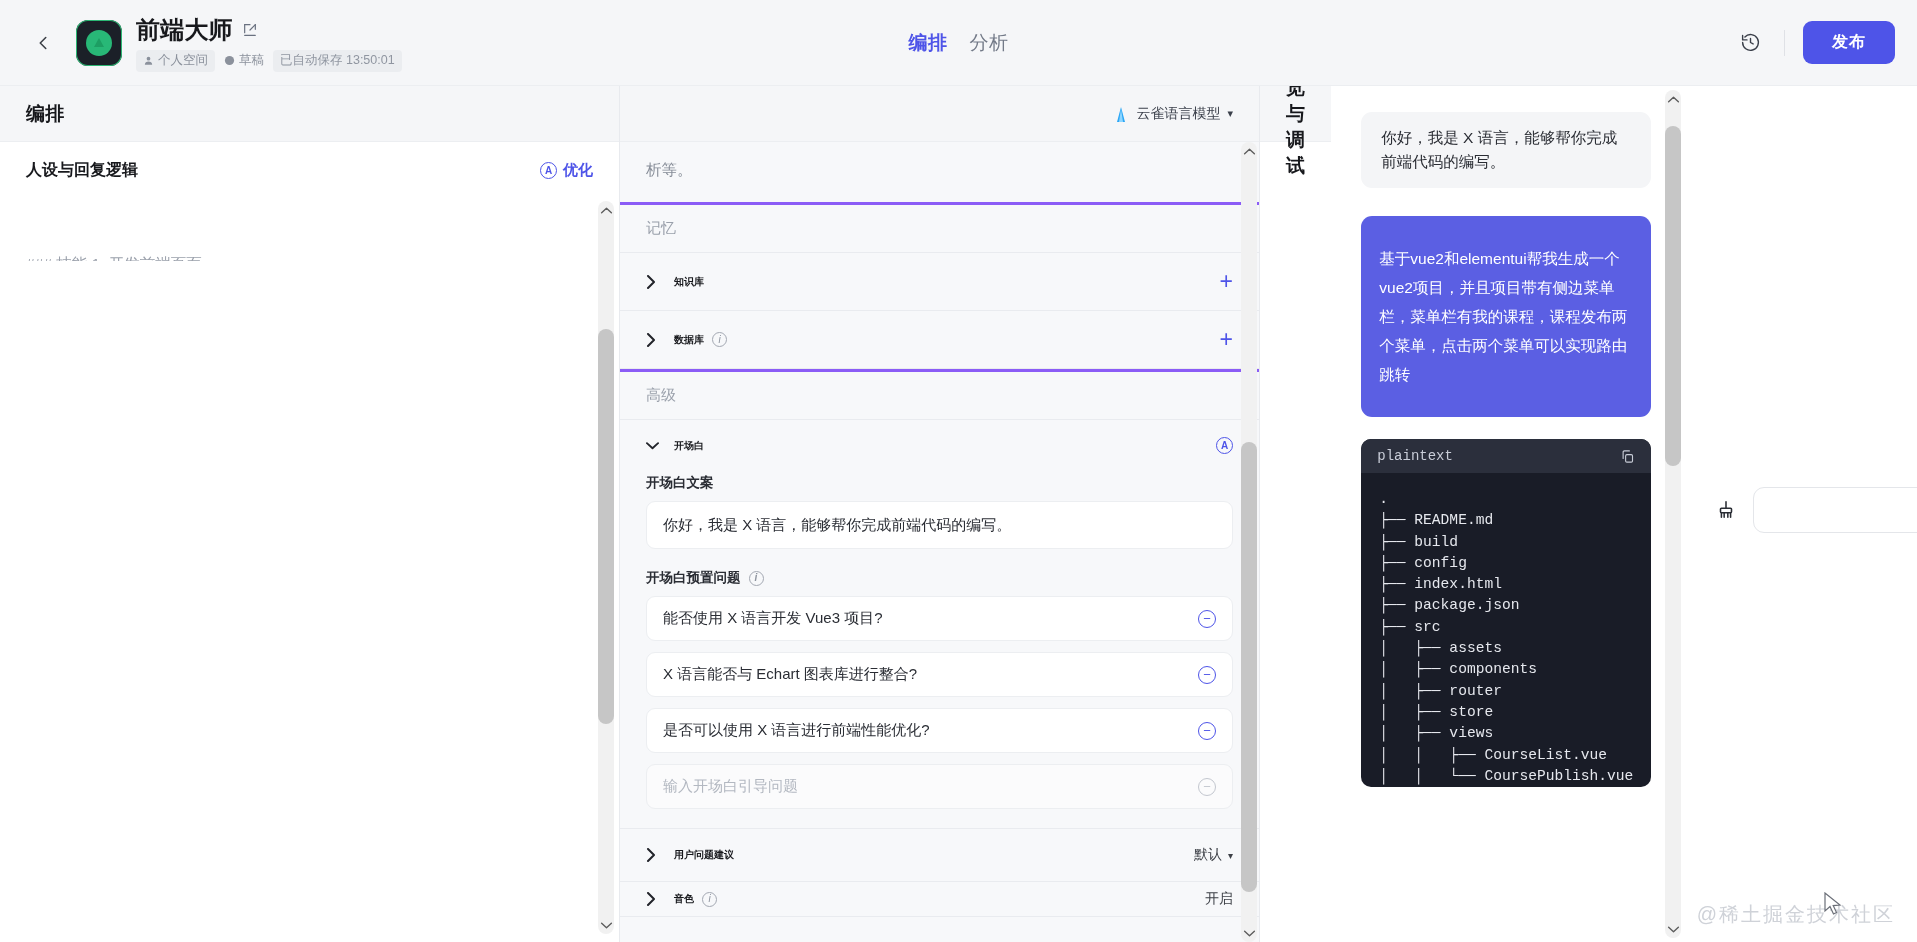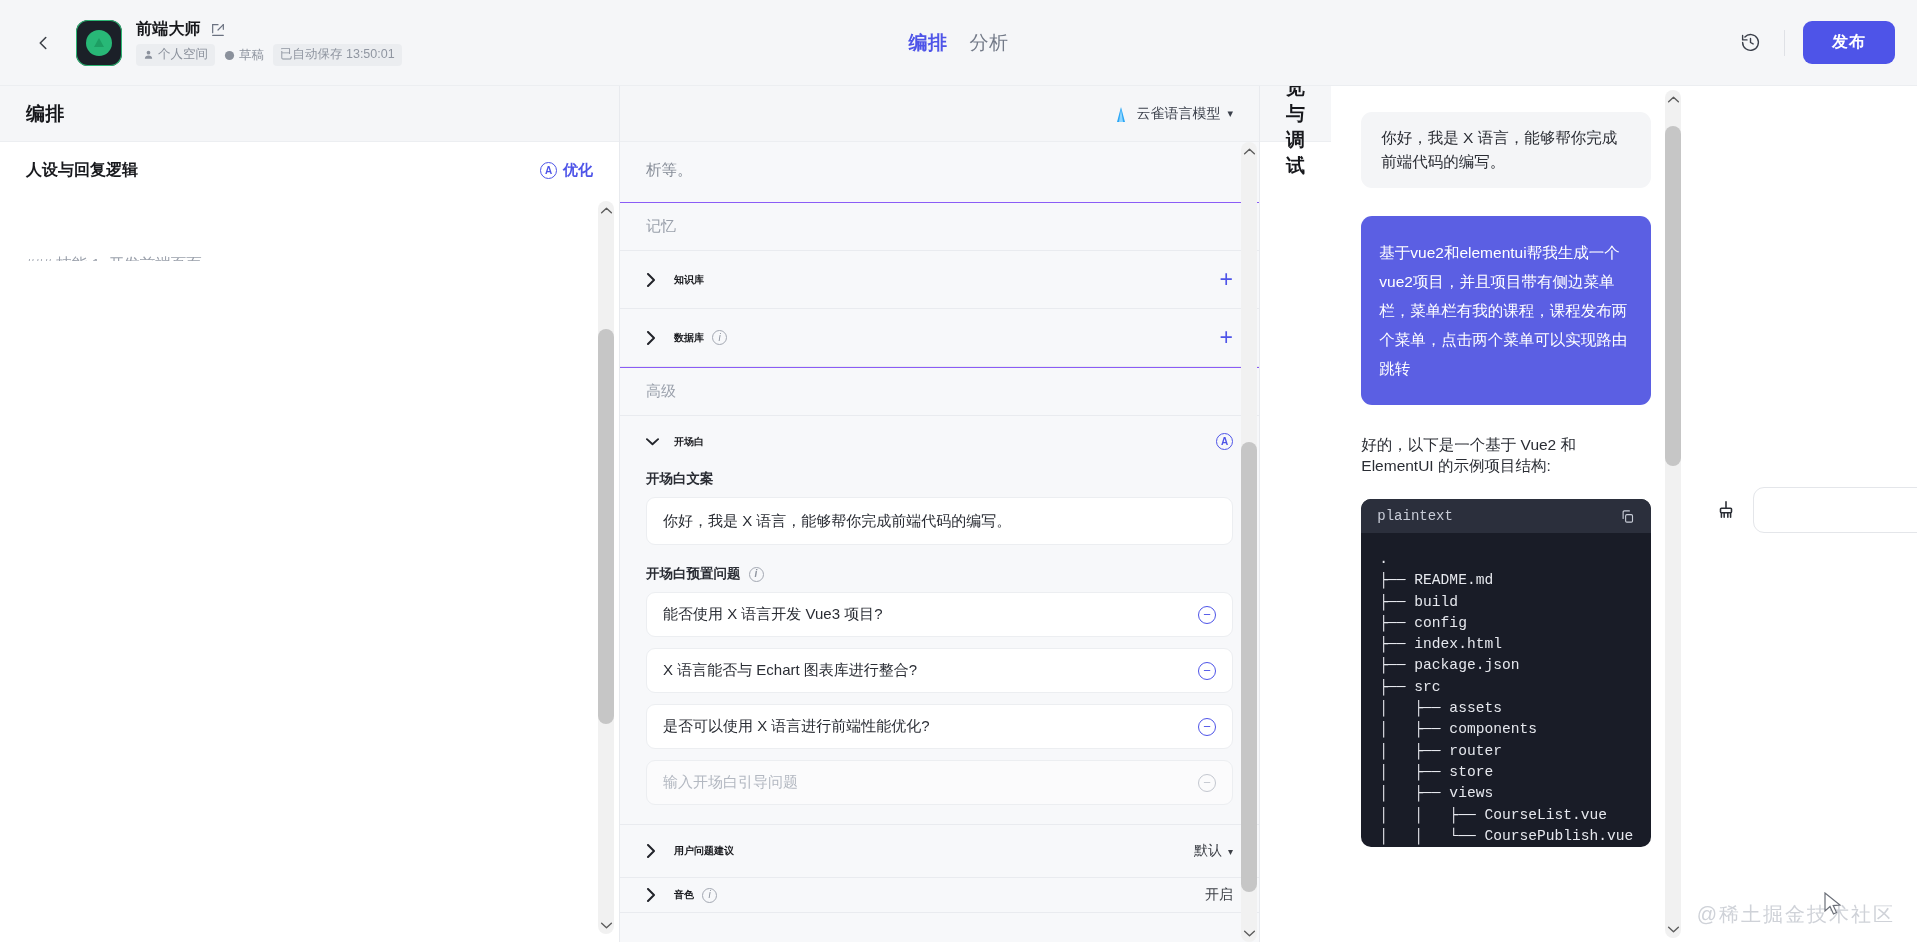--- a/index.html
+++ b/index.html
@@ -37,21 +37,21 @@
     display: flex; align-items: center; justify-content: center;
   }
   .bot-avatar .tri {
     width: 0; height: 0;
     border-left: 5px solid transparent;
     border-right: 5px solid transparent;
     border-bottom: 9px solid #1d9e63;
   }
   .title-block { margin-left: 14px; display: flex; flex-direction: column; justify-content: center; gap: 4px; }
   .title-row { display: flex; align-items: center; gap: 9px; }
-  .bot-name { font-size: 16px; font-weight: bold; color: #17181c; letter-spacing: .2px; }
+  .bot-name { font-size: 24px; font-weight: bold; color: #17181c; letter-spacing: .2px; }
   .edit-icon { color: #6a7180; display: flex; cursor: pointer; }
   .meta-row { display: flex; align-items: center; gap: 9px; }
   .meta-chip {
     display: inline-flex; align-items: center; gap: 4px;
     font-size: 12.5px; color: #8b919c;
     background: #ebedf0; border-radius: 4px; padding: 2px 7px 3px;
   }
   .meta-chip.plain { background: transparent; padding: 2px 0; }
   .meta-chip.saved { background: #ebedf0; color: #9096a1; }
 
@@ -122,21 +122,21 @@
   }
   .vscroll .arrow { color: #5c5c5c; font-size: 11px; height: 18px; display:flex; align-items:center; }
   .vscroll .thumb { position: absolute; width: 16px; background: #c6c6c6; border-radius: 8px; }
 
   
   .mid-scroll { flex: 1; min-height: 0; overflow: hidden; position: relative; background: #f7f8fa; }
   .mid-inner { padding-bottom: 4px; }
   .trail-text { padding: 14px 26px 18px; font-size: 15.5px; color: #868c97; line-height: 28px; }
   .group-label {
     padding: 14px 26px; font-size: 15px; color: #9aa0ab;
-    border-top: 1px solid #8b5cf6; border-bottom: 1px solid #e9ebef; background: #f7f8fa;
+    border-top: 3px solid #8b5cf6; border-bottom: 1px solid #e9ebef; background: #f7f8fa;
   }
   .acc-row {
     display: flex; align-items: center; padding: 17px 26px;
     border-bottom: 1px solid #e9ebef; background: #f7f8fa;
   }
   .chev { width: 16px; color: #22242a; font-size: 14px; margin-right: 12px; display: flex; }
   .acc-title { font-size: 10px; font-weight: bold; color: #17181c; }
   .info-i {
     width: 15px; height: 15px; border: 1.2px solid #a3a8b2; border-radius: 50%;
     color: #8d939e; font-size: 10px; display: inline-flex; align-items: center;
@@ -168,21 +168,21 @@
   .q-list { margin-top: 2px; }
   .cut-row { overflow: hidden; height: 30px; text-align: center; }
 
   
   .chat-area { flex: 1; min-height: 0; position: relative; overflow: hidden; padding: 26px 34px 0 30px; }
   .bubble-bot {
     background: #f4f5f7; border-radius: 11px; padding: 14px 20px;
     font-size: 15.5px; color: #2a2d34; display: inline-block; max-width: 430px; line-height: 24px;
   }
   .bubble-user {
-    background: #5b5fe3; color: #fff; border-radius: 11px; padding: 22px 18px;
+    background: #5b5fe3; color: #fff; border-radius: 11px; padding: 28px 18px;
     font-size: 15.5px; line-height: 29px; margin-top: 28px; max-width: 444px;
   }
   .bot-answer { margin-top: 30px; font-size: 15.5px; color: #2a2d34; }
   .code-card { margin-top: 22px; background: #191c27; border-radius: 10px; overflow: hidden; max-width: 426px; }
   .code-head {
     background: #2b2f3c; padding: 9px 16px; display: flex; align-items: center;
     color: #c9cdd8; font-size: 14px; font-family: "Liberation Mono", "DejaVu Sans Mono", monospace;
   }
   .copy-icon { margin-left: auto; color: #c9cdd8; cursor: pointer; display: flex; }
   .code-body {
@@ -437,21 +437,20 @@
     </div>
 
     <div class="col-right">
       <div class="panel-head">
         <h2>预览与调试</h2>
       </div>
 
       <div class="chat-area">
         <div class="bubble-bot">你好，我是 X 语言，能够帮你完成前端代码的编写。</div>
         <div class="bubble-user">基于vue2和elementui帮我生成一个vue2项目，并且项目带有侧边菜单栏，菜单栏有我的课程，课程发布两个菜单，点击两个菜单可以实现路由跳转</div>
-        <div class="bot-answer">好的，以下是一个基于 Vue2 和 ElementUI 的示例项目结构:</div>
 
         <div class="code-card">
           <div class="code-head">
             <span>plaintext</span>
             <span class="copy-icon">
               <svg width="15" height="15" viewBox="0 0 24 24" fill="none" stroke="currentColor" stroke-width="1.8" stroke-linecap="round" stroke-linejoin="round">
                   <rect x="9" y="9" width="11" height="12" rx="2"></rect>
                   <path d="M5 15V5a2 2 0 0 1 2-2h8"></path>
                 </svg>
             </span>

